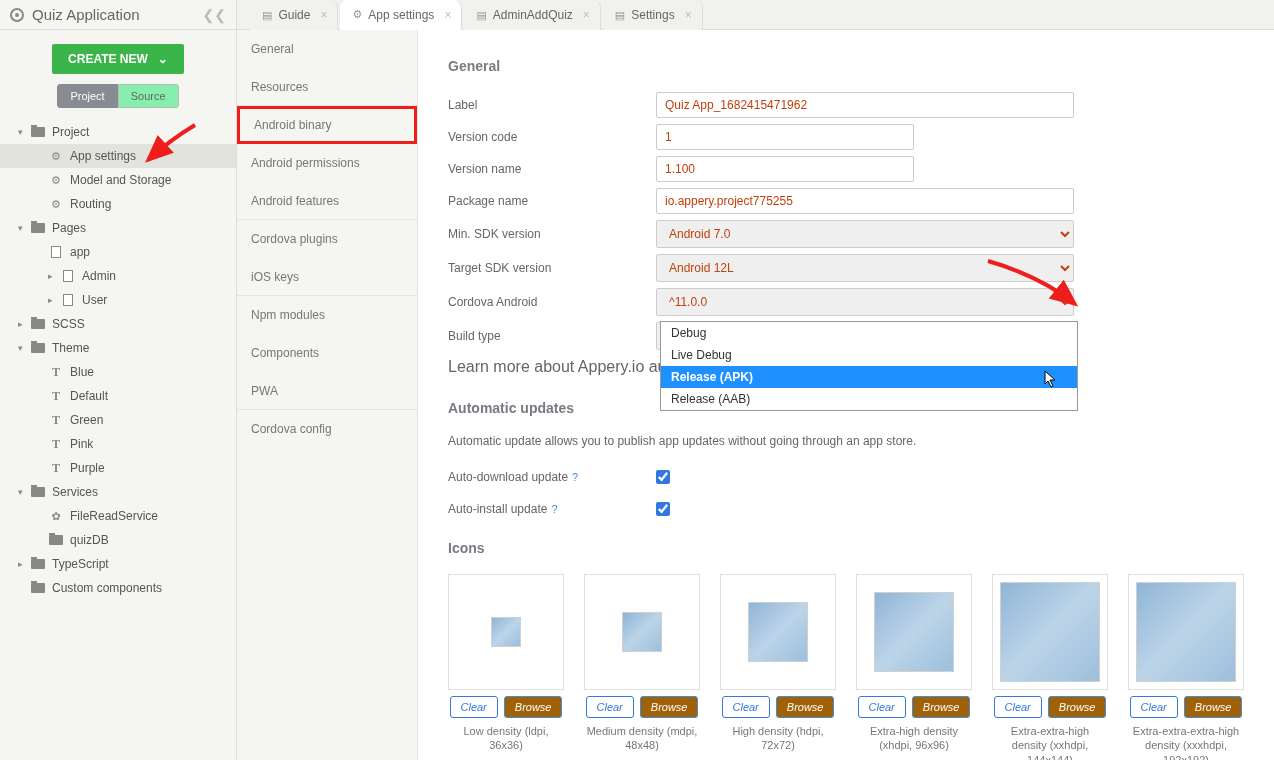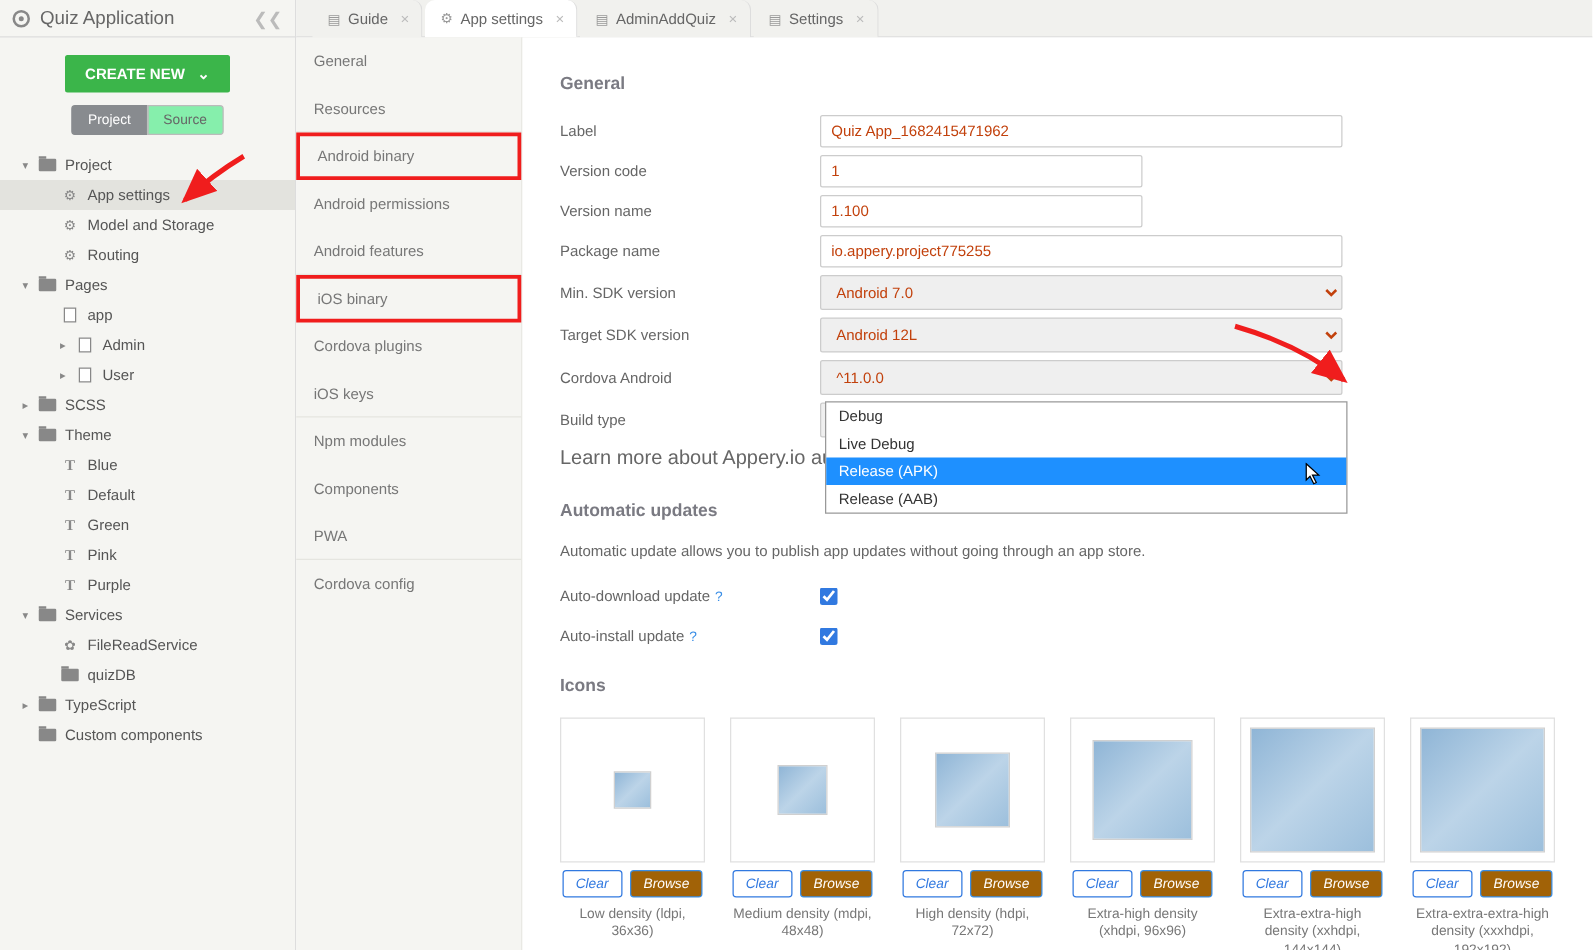--- a/index.html
+++ b/index.html
@@ -57,21 +57,21 @@
 .form-row input.w-full { width: 418px; }
 .form-row input.w-med { width: 258px; }
 .form-row select.w-full { width: 418px; }
 .form-row .checkbox { width: 14px; height: 14px; accent-color: #3179e0; }
 .form-row .help-icon { color: #3a8ee6; font-size: 11px; margin-left: 4px; }
 .learn-text { font-size: 16px; color: #666; margin-bottom: 24px; margin-top: 8px; }
 
 
 .dropdown-popup { position: absolute; left: 660px; top: 321px; width: 418px; background: #fff; border: 1px solid #999; z-index: 100; font-size: 12px; }
 .dropdown-opt { padding: 4px 10px; color: #333; cursor: pointer; }
-.dropdown-opt.selected { background: #1e90ff; color: #fff; }
+.dropdown-opt.selected { background: #1e90ff; color: #fff; font-weight: bold; }
 
 
 .cursor { position: absolute; left: 1044px; top: 370px; z-index: 200; pointer-events: none; font-size: 16px; color: #000; }
 
 
 .arrow-svg { position: absolute; pointer-events: none; z-index: 50; }
 
 
 .icons-section { margin-top: 18px; }
 .icons-grid { display: flex; gap: 20px; margin-top: 15px; }
@@ -239,21 +239,20 @@
       <span class="close-x">×</span>
     </div>
 </div>
 
 <div class="settings-nav">
   <div class="settings-nav-item">General</div>
   <div class="settings-nav-item group-border">Resources</div>
   <div class="settings-nav-item highlight-box">Android binary</div>
   <div class="settings-nav-item">Android permissions</div>
   <div class="settings-nav-item group-border">Android features</div>
-  <div class="settings-nav-item highlight-box">iOS binary</div>
   <div class="settings-nav-item">Cordova plugins</div>
   <div class="settings-nav-item group-border">iOS keys</div>
   <div class="settings-nav-item">Npm modules</div>
   <div class="settings-nav-item">Components</div>
   <div class="settings-nav-item group-border">PWA</div>
   <div class="settings-nav-item">Cordova config</div>
 </div>
 
 <div class="main">
   <div class="section-title">General</div>

